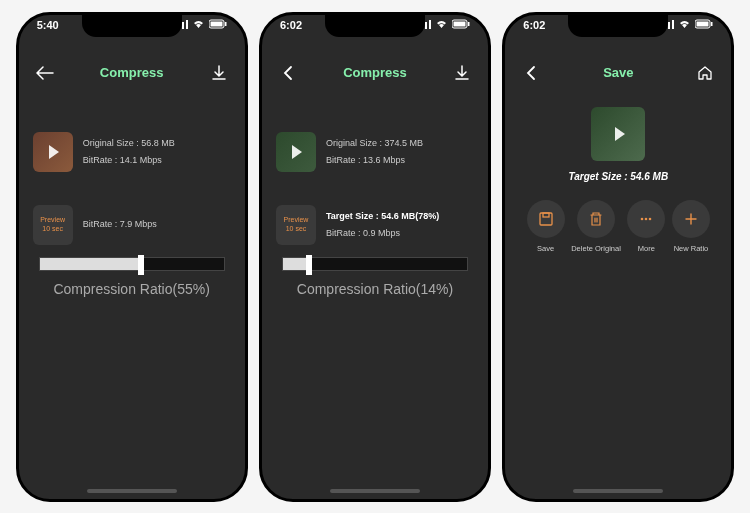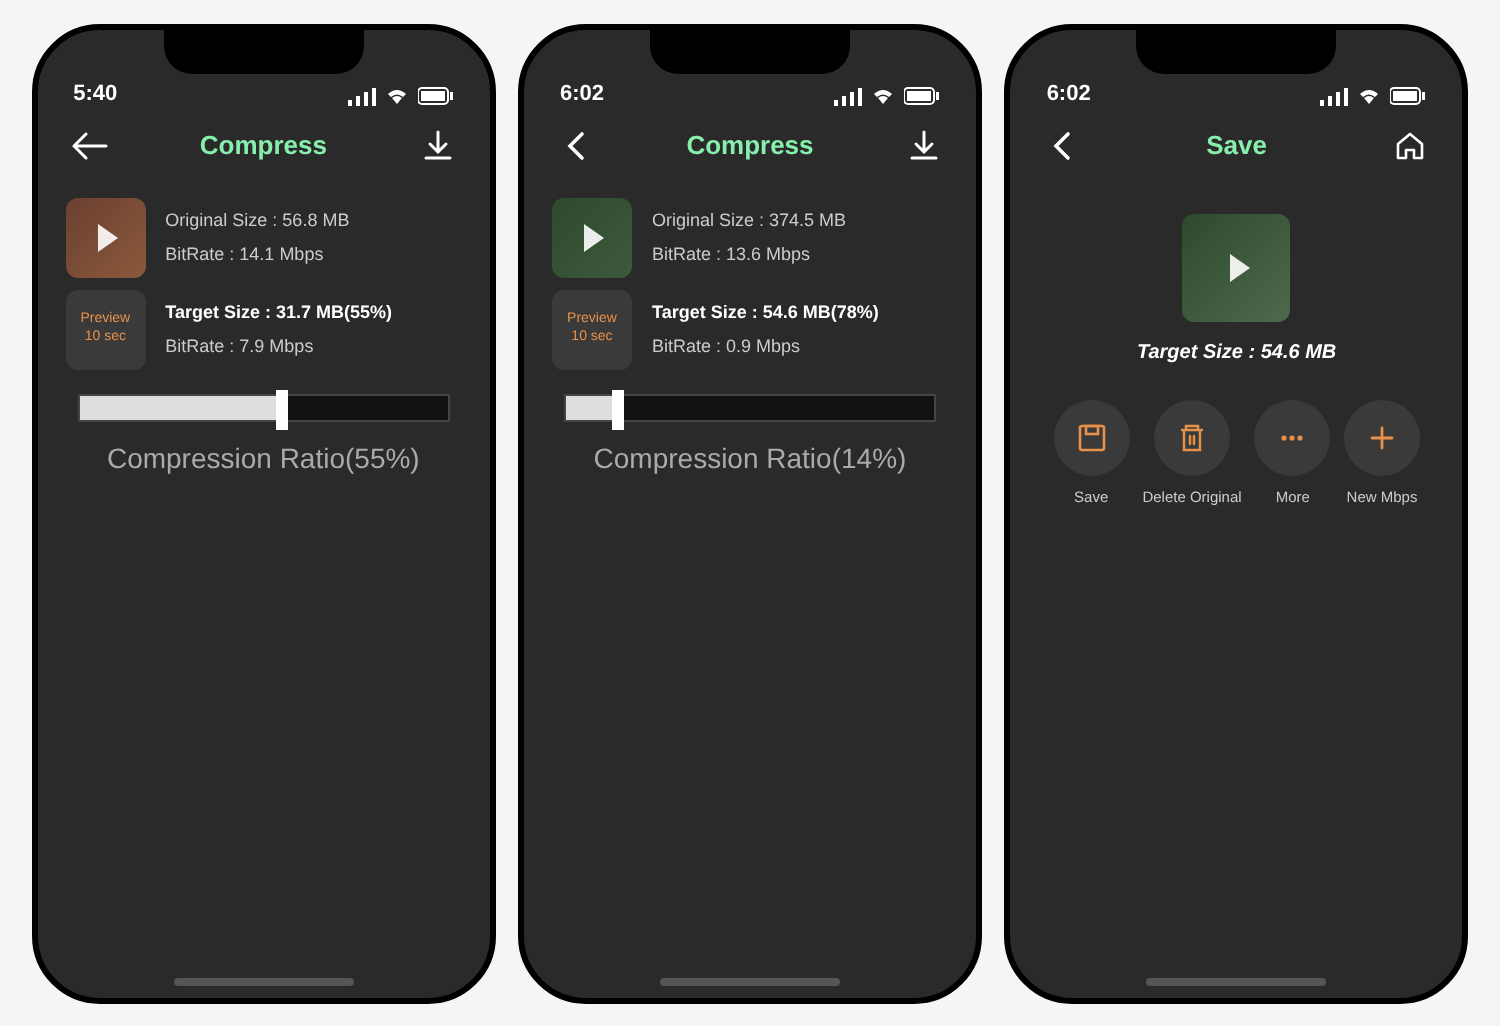--- a/index.html
+++ b/index.html
@@ -32,21 +32,21 @@
     width: 100px;
     height: 22px;
     background: #000;
     border-radius: 0 0 14px 14px;
     z-index: 10;
   }
   .status-bar {
     height: 34px;
     display: flex;
     justify-content: space-between;
-    align-items: flex-end;
+    align-items: flex-start;
     padding: 0 18px;
     color: #fff;
     font-size: 11px;
     font-weight: 600;
     margin-top: 4px;
   }
   .status-right {
     display: flex;
     gap: 4px;
     align-items: center;
@@ -77,20 +77,21 @@
   .content {
     flex: 1;
     padding: 6px 14px;
     color: #ccc;
   }
   .info-row {
     display: flex;
     gap: 10px;
     margin-bottom: 6px;
     align-items: center;
+    margin-top: 33px;
   }
   .thumb {
     width: 40px;
     height: 40px;
     background: linear-gradient(135deg, #6b4030, #8b5a3c);
     border-radius: 6px;
     display: flex;
     align-items: center;
     justify-content: center;
     position: relative;
@@ -253,21 +254,20 @@
         <div>Original Size : 56.8 MB</div>
         <div>BitRate : 14.1 Mbps</div>
       </div>
     </div>
     <div class="info-row">
       <div class="thumb-preview">
         <span>Preview</span>
         <span>10 sec</span>
       </div>
       <div class="info-text">
-        <div class="bold">Target Size : 31.7 MB(55%)</div>
         <div>BitRate : 7.9 Mbps</div>
       </div>
     </div>
     <div class="slider-container">
       <div class="slider-track">
         <div class="slider-fill" style="width:55%"></div>
         <div class="slider-thumb" style="left:55%"></div>
       </div>
     </div>
     <div class="compression-label">Compression Ratio(55%)</div>
@@ -406,18 +406,18 @@
             </svg>
           </div>
         <span class="action-label">More</span>
       </div>
       <div class="action-btn">
         <div class="action-circle">
             <svg width="18" height="18" viewBox="0 0 18 18">
               <path d="M9 4 V14 M4 9 H14" stroke="#e8914a" stroke-width="1.4" fill="none" stroke-linecap="round"></path>
             </svg>
           </div>
-        <span class="action-label">New Mbps</span>
+        <span class="action-label">New Ratio</span>
       </div>
     </div>
   </div>
   <div class="home-bar"></div>
 </div>
 
 </body></html>

